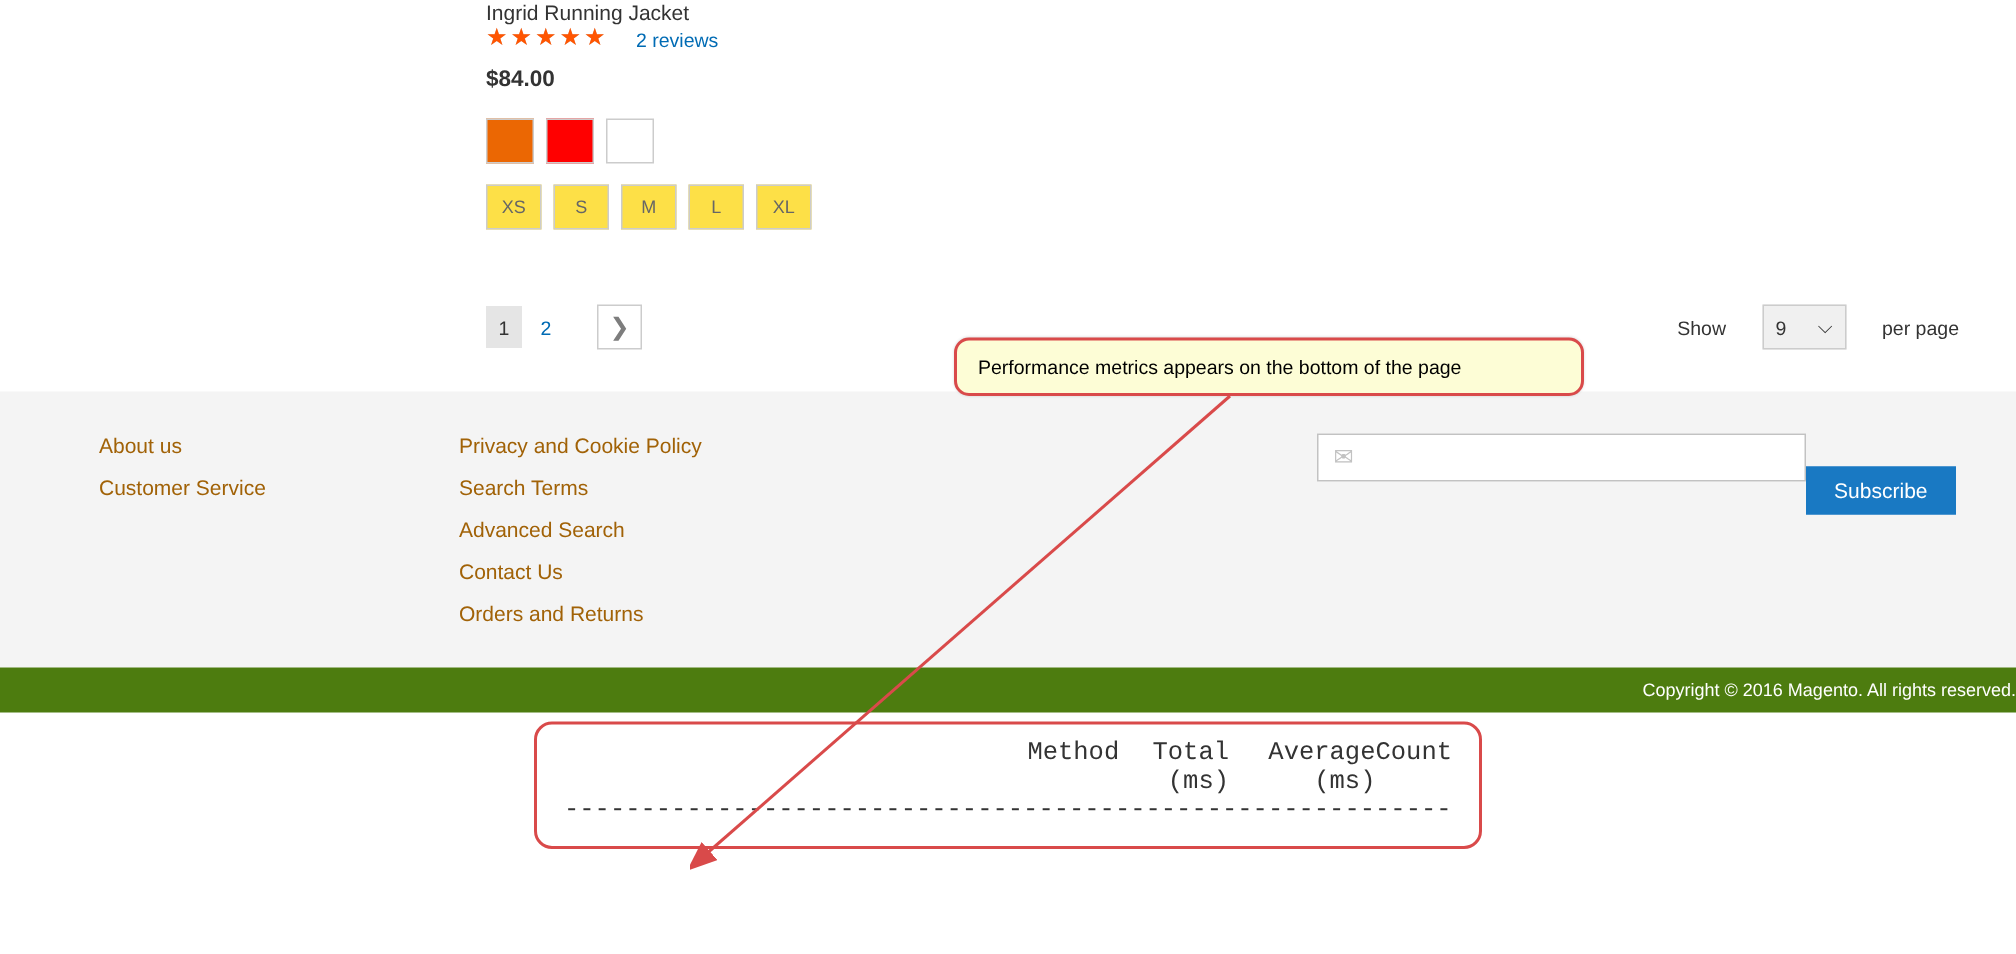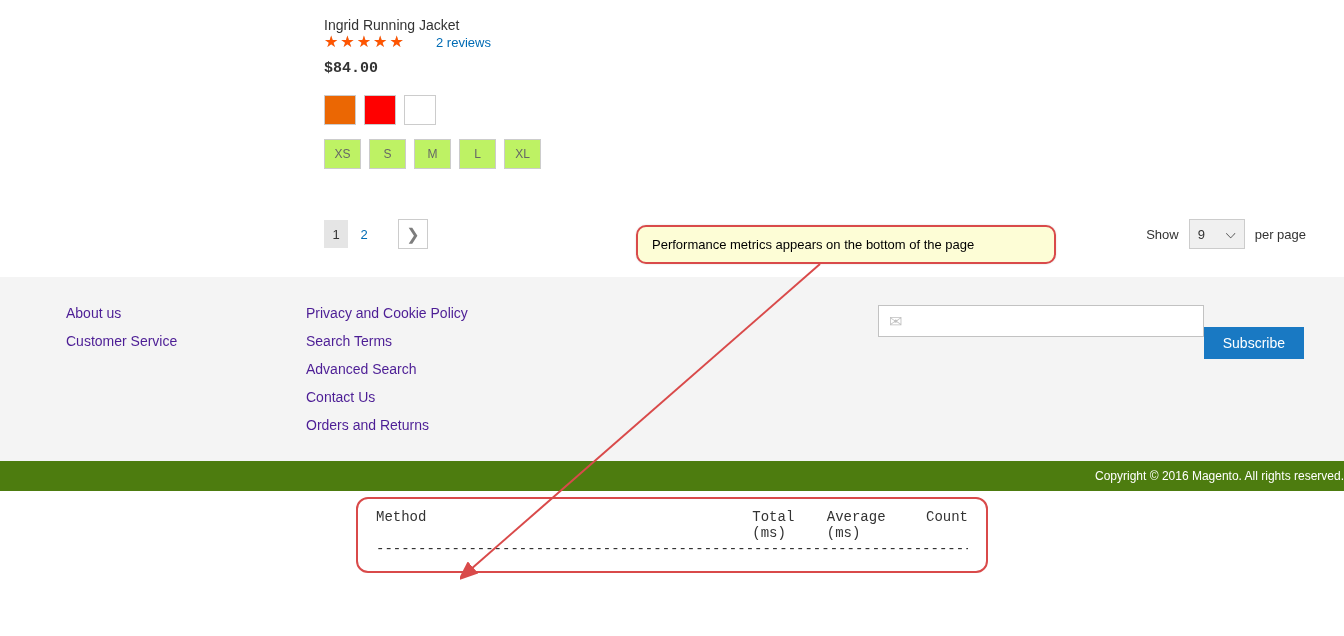--- a/index.html
+++ b/index.html
@@ -6,85 +6,85 @@
   body {
     font-family: "Helvetica Neue", Helvetica, Arial, sans-serif;
     color: #333;
     width: 1344px;
     background: #fff;
   }
   a { text-decoration: none; }
 
   .product-area {
     padding-left: 324px;
-    padding-top: 16px;
+    padding-top: 0;
     padding-bottom: 20px;
   }
   .product-name {
     font-size: 14px;
     color: #333;
     margin-bottom: 6px;
   }
   .rating-row { display: flex; align-items: center; gap: 12px; margin-bottom: 10px; }
   .stars { position: relative; width: 88px; height: 16px; }
   .stars-back, .stars-front {
     position: absolute; top: 0; left: 0; height: 16px;
     font-size: 16px; letter-spacing: 2px; line-height: 16px;
     white-space: nowrap;
   }
   .stars-back { color: #ccc; }
   .stars-front { color: #ff5501; overflow: hidden; width: 90%; }
-  .reviews-link { color: #006bb4; font-size: 13px; margin-left: 12px; }
-  .price { font-weight: 700; font-size: 15px; margin-bottom: 18px; font-family: Liberation Mono, monospace; }
+  .reviews-link { color: #006bb4; font-size: 13px; }
+  .price { font-weight: 700; font-size: 15px; margin-bottom: 18px; }
 
   .swatch-row { display: flex; gap: 8px; margin-bottom: 14px; }
   .swatch-color {
     width: 32px; height: 30px; border: 1px solid #ccc;
     cursor: pointer;
   }
   .swatch-row.size { margin-bottom: 30px; }
   .swatch-color.white { background: #fff; }
   .swatch-color.orange { background: #eb6703; }
   .swatch-color.red { background: #ff0000; }
   .swatch-size {
     width: 37px; height: 30px; border: 1px solid #ccc;
     display: flex; align-items: center; justify-content: center;
-    font-size: 12px; color: #666; background: #bef264;
+    font-size: 12px; color: #666; background: #fde047;
     cursor: pointer;
   }
 
   .toolbar {
     display: flex; justify-content: space-between; align-items: center;
     padding: 0 38px 28px 324px;
   }
   .pages { display: flex; align-items: center; gap: 4px; }
   .page-item {
     width: 24px; height: 28px; display: flex; align-items: center; justify-content: center;
     font-size: 13px;
   }
   .page-item.current { background: #e5e5e5; color: #333; }
   .page-item.link { color: #006bb4; cursor: pointer; }
   .page-next {
     width: 30px; height: 30px; border: 1px solid #ccc;
     display: flex; align-items: center; justify-content: center;
     margin-left: 18px; cursor: pointer; color: #7d7d7d;
   }
-  .show-group { display: flex; align-items: center; gap: 10px; color: #333; font-size: 13px;}
+  .show-group { display: flex; align-items: center; gap: 24px; color: #333; font-size: 13px;}
   .limiter {
     border: 1px solid #ccc; height: 30px; width: 56px;
     display: flex; align-items: center; justify-content: space-between;
     padding: 0 8px; cursor: pointer; font-size: 13px; background: #f0f0f0;
   }
 
   .footer {
     background: #f4f4f4; padding: 28px 40px 28px 66px;
     display: flex; gap: 60px; align-items: flex-start;
   }
   .footer-col { display: flex; flex-direction: column; gap: 12px; }
-  .footer-col a { color: #4c1d95; font-size: 14px; cursor: pointer; }
+  .footer-col a { color: #a16207; font-size: 14px; cursor: pointer; }
   .footer-col.col1 { width: 180px; }
   .footer-spacer { flex: 1; }
   .newsletter { display: flex; }
   .newsletter-input {
     display: flex; align-items: center;
     border: 1px solid #c2c2c2; background: #fff; height: 32px; width: 326px;
   }
   .newsletter-input .icon { width: 34px; text-align: center; color: #c2c2c2; }
   .newsletter-input input {
     border: none; outline: none; height: 100%; flex: 1;
@@ -101,22 +101,23 @@
     font-size: 12px; padding: 8px 0;
   }
 
   .metrics-box {
     position: relative;
     margin: 6px auto 12px;
     width: 632px;
     border: 2px solid #d94a4a; border-radius: 12px;
     padding: 10px 18px 14px;
     font-family: "Courier New", monospace;
-    font-size: 14px; color: #333;
+    font-size: 17px; color: #333;
     background: #fff;
+    text-align: right;
   }
   .metrics-header { display: flex; }
   .metrics-header span:nth-child(1) { width: 455px; }
   .metrics-header span:nth-child(2) { width: 90px; }
   .metrics-header span:nth-child(3) { width: 120px; }
   .metrics-header span:nth-child(4) { }
   .metrics-dashes {
     letter-spacing: 0px;
     white-space: nowrap; overflow: hidden;
     width: 100%;

